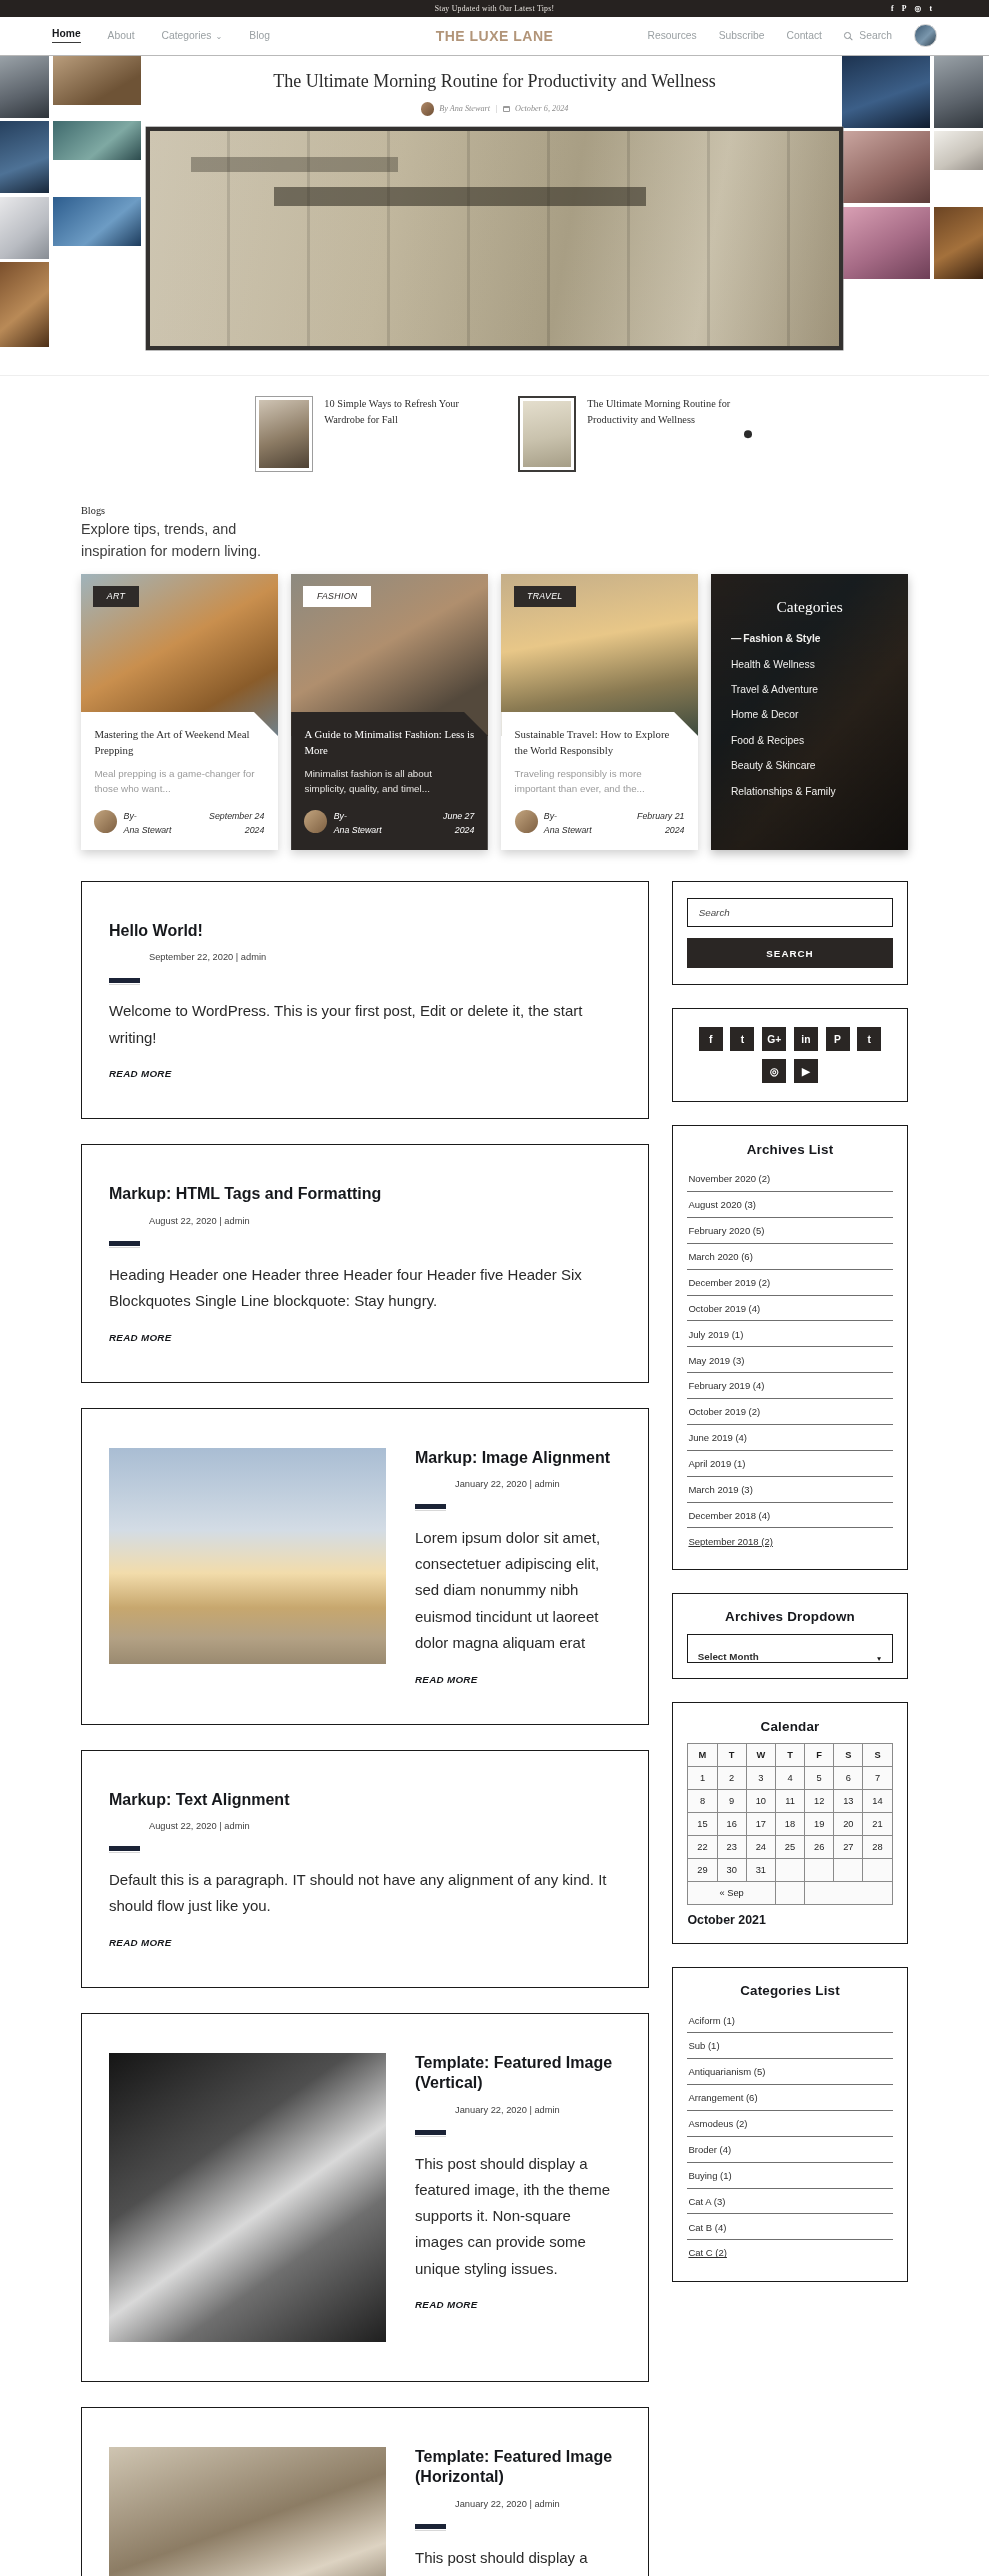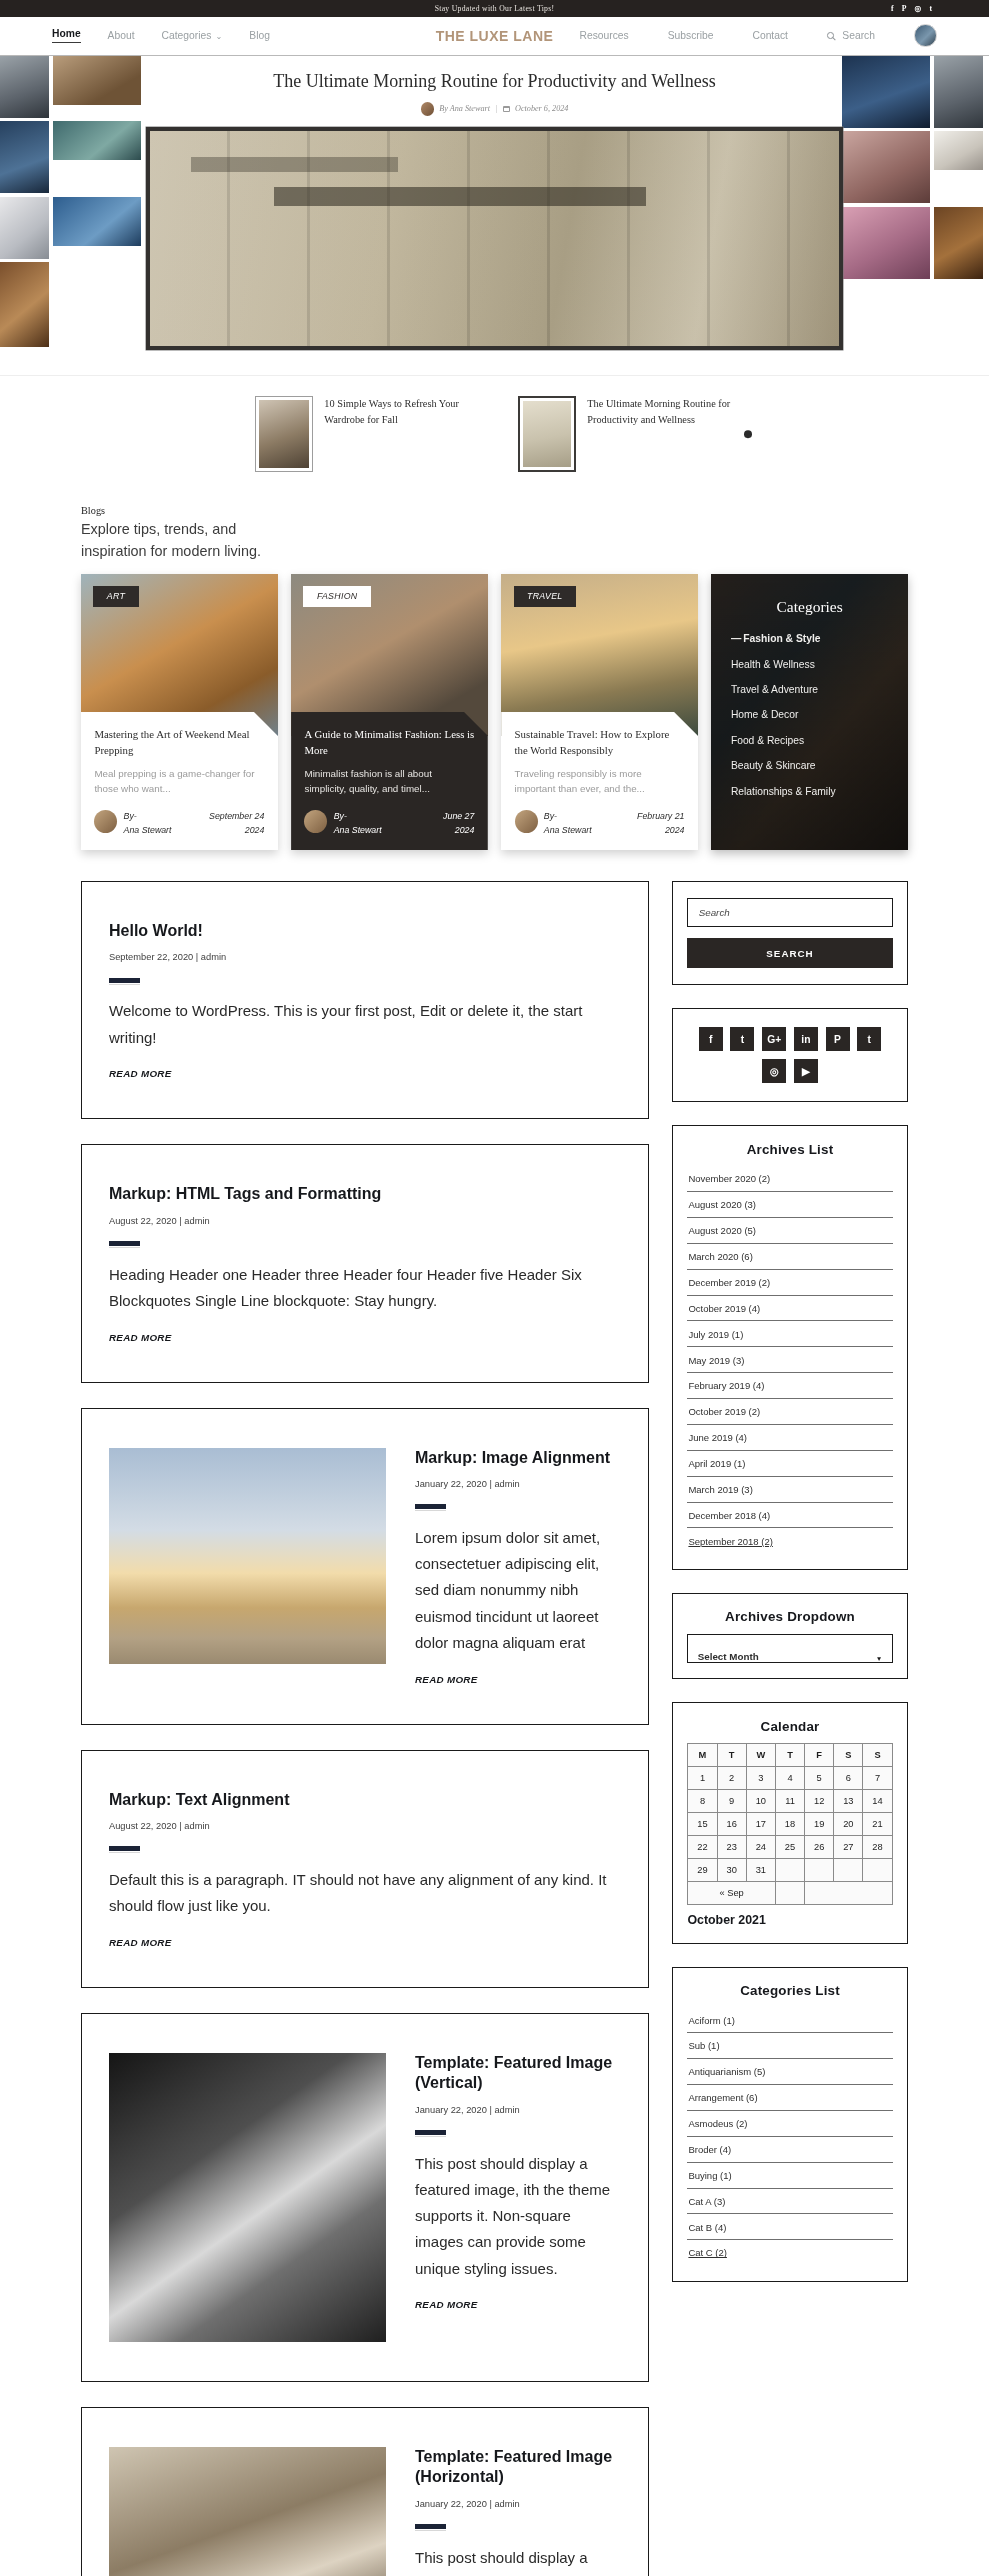--- a/index.html
+++ b/index.html
@@ -12,21 +12,21 @@
   .topbar-social { position:absolute; right:57px; top:0; height:16.5px; display:flex; align-items:center; gap:8.2px; }
   .tb-icon { color:#fff; font-size:7.7px; font-weight:bold; font-family:"Liberation Serif", serif; cursor:pointer; }
 
   
   .nav { height:39px; background:#fff; border-bottom:1px solid #b9b9b9; display:flex; align-items:center; padding:0 52px; position:relative; }
   .nav-left { display:flex; gap:27px; align-items:center; }
   .nav-item { font-size:10.3px; color:#9aa0a3; cursor:pointer; display:flex; align-items:center; gap:4.1px; }
   .nav-item.active { color:#16181c; font-weight:bold; border-bottom:1px solid #3a3a3a; padding-bottom:3.1px; }
   .chev { color:#9aa0a3; font-size:8.2px; }
   .logo { position:absolute; left:50%; transform:translateX(-50%); color:#b29579; font-weight:bold; font-size:14px; letter-spacing:0.5px; }
-  .nav-right { margin-left:auto; display:flex; gap:39px; align-items:center; }
+  .nav-right { margin-left:auto; display:flex; gap:22px; align-items:center; }
   .mag { display:inline-block; width:6.7px; height:6.7px; border:1px solid #8d9296; border-radius:50%; position:relative; margin-right:4.6px; }
   .mag::after { content:""; position:absolute; width:3.6px; height:1px; background:#8d9296; transform:rotate(45deg); right:-3.1px; bottom:-1.5px; }
   .nav-avatar { width:23px; height:23px; border-radius:50%; border:1px solid #cfcfcf; background:linear-gradient(135deg,#3d5a73,#7a97ad 55%,#31424f); cursor:pointer; }
 
   
   .hero { position:relative; padding:13.4px 0 5.2px; min-height:319px; }
   .collage { position:absolute; top:0; width:147px; height:322px; display:grid; grid-template-columns:49px 88px; gap:3.6px; align-content:start; z-index:1; }
   .collage.left { left:0; }
   .collage.right { right:0; grid-template-columns:88px 49px; }
   .collage .ph { width:100%; }
@@ -108,21 +108,21 @@
   .post { border:1.5px solid #1a1a1a; background:#fff; padding:39px 27px; margin-bottom:25px; }
   .post-flex { display:flex; gap:29px; }
   .post-media { display:none; flex:0 0 277px; }
   .post-media.show { display:block; }
   .pm { width:100%; height:216px; }
   .pm.tall { height:289px; }
   [data-img="running-at-sunset"]{background:linear-gradient(180deg,#a9bdd3 0%,#d3dce5 38%,#f2dcab 58%,#c7a76e 74%,#b3a184 88%,#9a8a70 100%);}
   [data-img="coffee-bw"]{background:linear-gradient(145deg,#151515 0%,#4f4f4f 35%,#d9d9d9 55%,#6f6f6f 70%,#1f1f1f 100%);}
   [data-img="loft-interior"]{background:linear-gradient(160deg,#cfc5b2 0%,#8c7c64 40%,#ddd3c2 62%,#6e5f4b 85%,#4a3e2f 100%);}
   .post-title { font-size:16px; font-weight:bold; color:#16181c; line-height:1.3; }
-  .post-meta { margin-top:10.3px; font-size:9.3px; color:#3f3f3f; }
+  .post-meta { margin-top:10.3px; font-size:9.3px; color:#3f3f3f;margin-left:40px; }
   .divider { width:31px; height:5.2px; background:#1b2336; margin:15.5px 0 1px; }
   .divider-line { width:31px; border-bottom:1px solid #d8d8d8; margin-bottom:13.4px; }
   .post-exc { font-size:15px; line-height:1.75; color:#2a2a2a; max-width:515px; }
   .read-more { display:inline-block; margin-top:17.5px; font-size:9.8px; font-weight:bold; font-style:italic; letter-spacing:0.3px; color:#16181c; cursor:pointer; }
 
   
   .pagination { display:flex; gap:7.2px; margin:5.2px 0 36px; }
   .pg { min-width:27px; height:27px; border:1.5px solid #1a1a1a; display:flex; align-items:center; justify-content:center; font-size:10.3px; background:#fff; cursor:pointer; padding:0 9.3px; }
   .pg.active { background:#2a2624; color:#fff; }
 
@@ -468,21 +468,21 @@
 
               <span class="sq-icon" title="youtube">▶</span>
             </div>
         </div>
         <div class="widget">
           <div class="widget-title">Archives List</div>
           <ul class="wlist">
 
           <li>November 2020 (2)</li>
               <li>August 2020 (3)</li>
-              <li>August 2020 (5)</li>
+              <li>February 2020 (5)</li>
               <li>March 2020 (6)</li>
               <li>December 2019 (2)</li>
               <li>October 2019 (4)</li>
               <li>July 2019 (1)</li>
               <li>May 2019 (3)</li>
               <li>February 2019 (4)</li>
               <li>October 2019 (2)</li>
               <li>June 2019 (4)</li>
               <li>April 2019 (1)</li>
               <li>March 2019 (3)</li>

